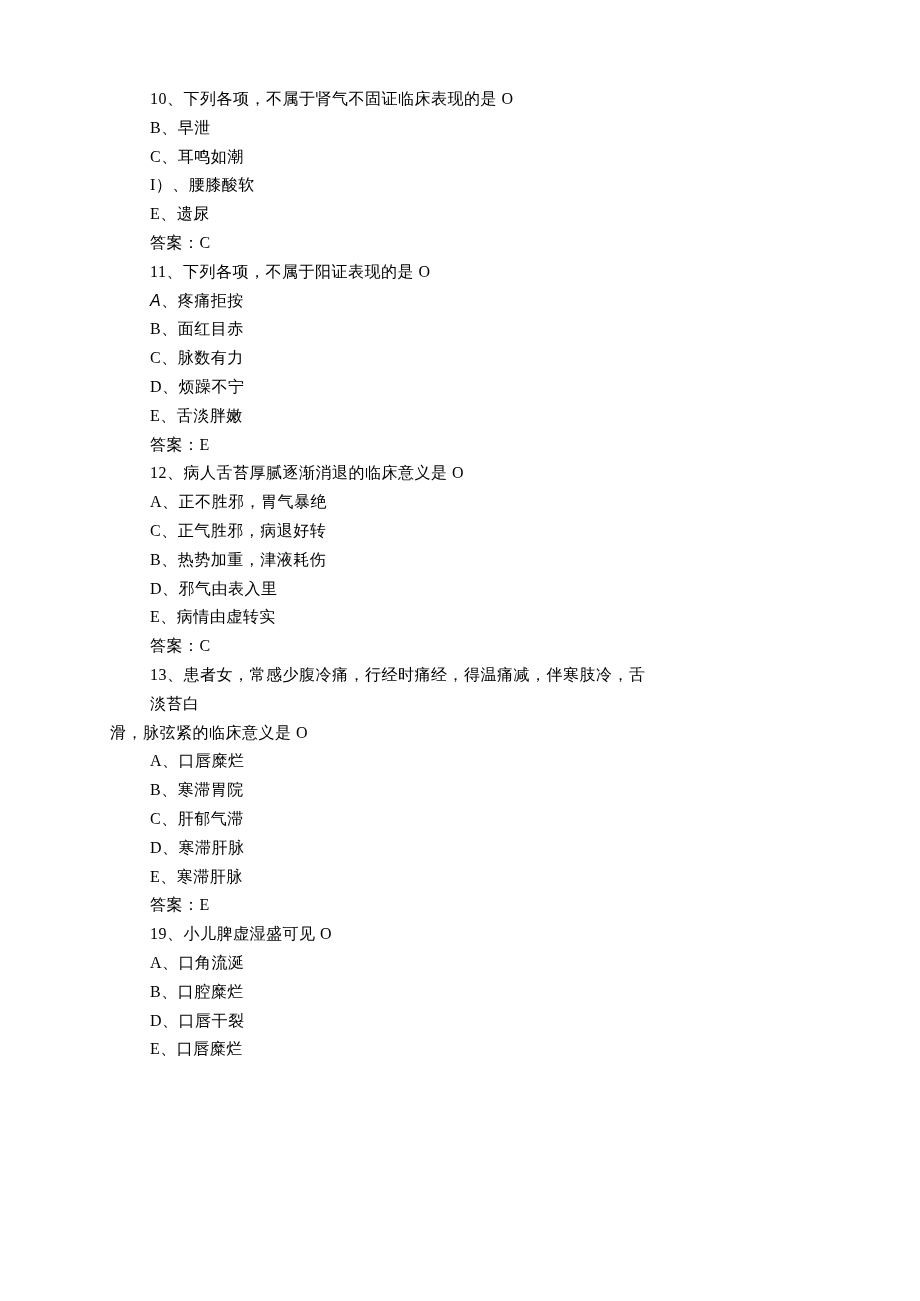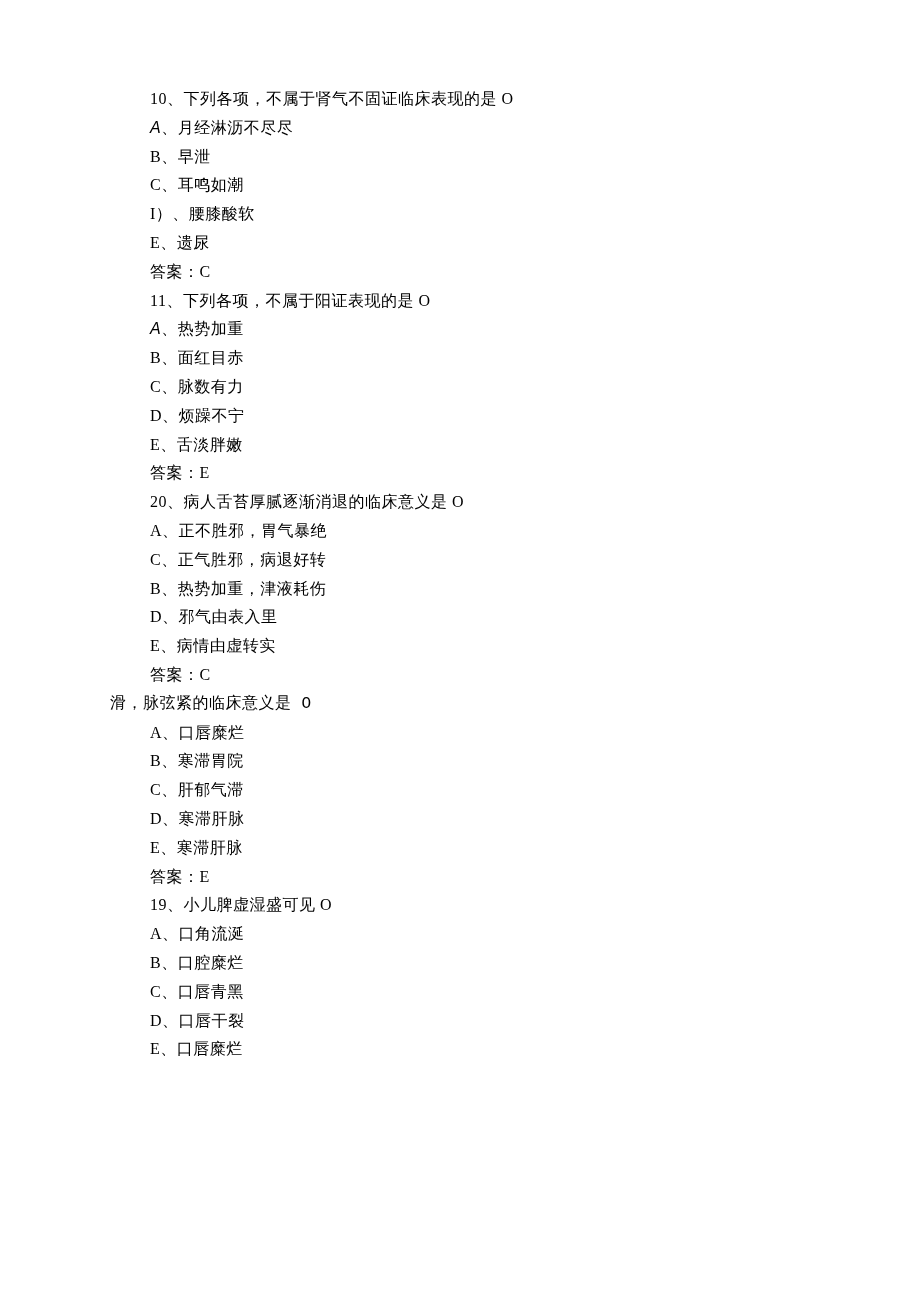--- a/index.html
+++ b/index.html
@@ -19,64 +19,62 @@
   }
   .line {
     white-space: pre-wrap;
     letter-spacing: 0.5px;
   }
   .indent1 {
     padding-left: 40px;
   }
   .no-indent {
     padding-left: 0;
-    font-family: Liberation Mono, monospace;
   }
   .italic-a {
     font-style: italic;
     font-family: Arial, sans-serif;
   }
 </style>
 </head>
 <body>
 
 <div class="page">
 
   <div class="line indent1"><span>10</span><span>、下列各项，不属于肾气不固证临床表现的是 O</span></div>
-  <div class="line indent1"><span class="italic-a">A</span><span>、月经淋沥不尽尽</span></div>
   <div class="line indent1"><span>B</span><span>、早泄</span></div>
   <div class="line indent1"><span>C</span><span>、耳鸣如潮</span></div>
   <div class="line indent1"><span>I）</span><span>、腰膝酸软</span></div>
   <div class="line indent1"><span>E</span><span>、遗尿</span></div>
   <div class="line indent1"><span>答案：C</span></div>
 
   <div class="line indent1"><span>11</span><span>、下列各项，不属于阳证表现的是 O</span></div>
-  <div class="line indent1"><span class="italic-a">A</span><span>、热势加重</span></div>
+  <div class="line indent1"><span class="italic-a">A</span><span>、疼痛拒按</span></div>
   <div class="line indent1"><span>B</span><span>、面红目赤</span></div>
   <div class="line indent1"><span>C</span><span>、脉数有力</span></div>
   <div class="line indent1"><span>D</span><span>、烦躁不宁</span></div>
   <div class="line indent1"><span>E</span><span>、舌淡胖嫩</span></div>
   <div class="line indent1"><span>答案：E</span></div>
 
-  <div class="line indent1"><span>20</span><span>、病人舌苔厚腻逐渐消退的临床意义是 O</span></div>
+  <div class="line indent1"><span>12</span><span>、病人舌苔厚腻逐渐消退的临床意义是 O</span></div>
   <div class="line indent1"><span>A</span><span>、正不胜邪，胃气暴绝</span></div>
   <div class="line indent1"><span>C</span><span>、正气胜邪，病退好转</span></div>
   <div class="line indent1"><span>B</span><span>、热势加重，津液耗伤</span></div>
   <div class="line indent1"><span>D</span><span>、邪气由表入里</span></div>
   <div class="line indent1"><span>E</span><span>、病情由虚转实</span></div>
   <div class="line indent1"><span>答案：C</span></div>
 
+  <div class="line indent1"><span>13</span><span>、患者女，常感少腹冷痛，行经时痛经，得温痛减，伴寒肢冷，舌淡苔白</span></div>
   <div class="line no-indent"><span>滑，脉弦紧的临床意义是 O</span></div>
   <div class="line indent1"><span>A</span><span>、口唇糜烂</span></div>
   <div class="line indent1"><span>B</span><span>、寒滞胃院</span></div>
   <div class="line indent1"><span>C</span><span>、肝郁气滞</span></div>
   <div class="line indent1"><span>D</span><span>、寒滞肝脉</span></div>
   <div class="line indent1"><span>E</span><span>、寒滞肝脉</span></div>
   <div class="line indent1"><span>答案：E</span></div>
 
   <div class="line indent1"><span>19</span><span>、小儿脾虚湿盛可见 O</span></div>
   <div class="line indent1"><span>A</span><span>、口角流涎</span></div>
   <div class="line indent1"><span>B</span><span>、口腔糜烂</span></div>
-  <div class="line indent1"><span>C</span><span>、口唇青黑</span></div>
   <div class="line indent1"><span>D</span><span>、口唇干裂</span></div>
   <div class="line indent1"><span>E</span><span>、口唇糜烂</span></div>
 
 </div>
 
 </body></html>

